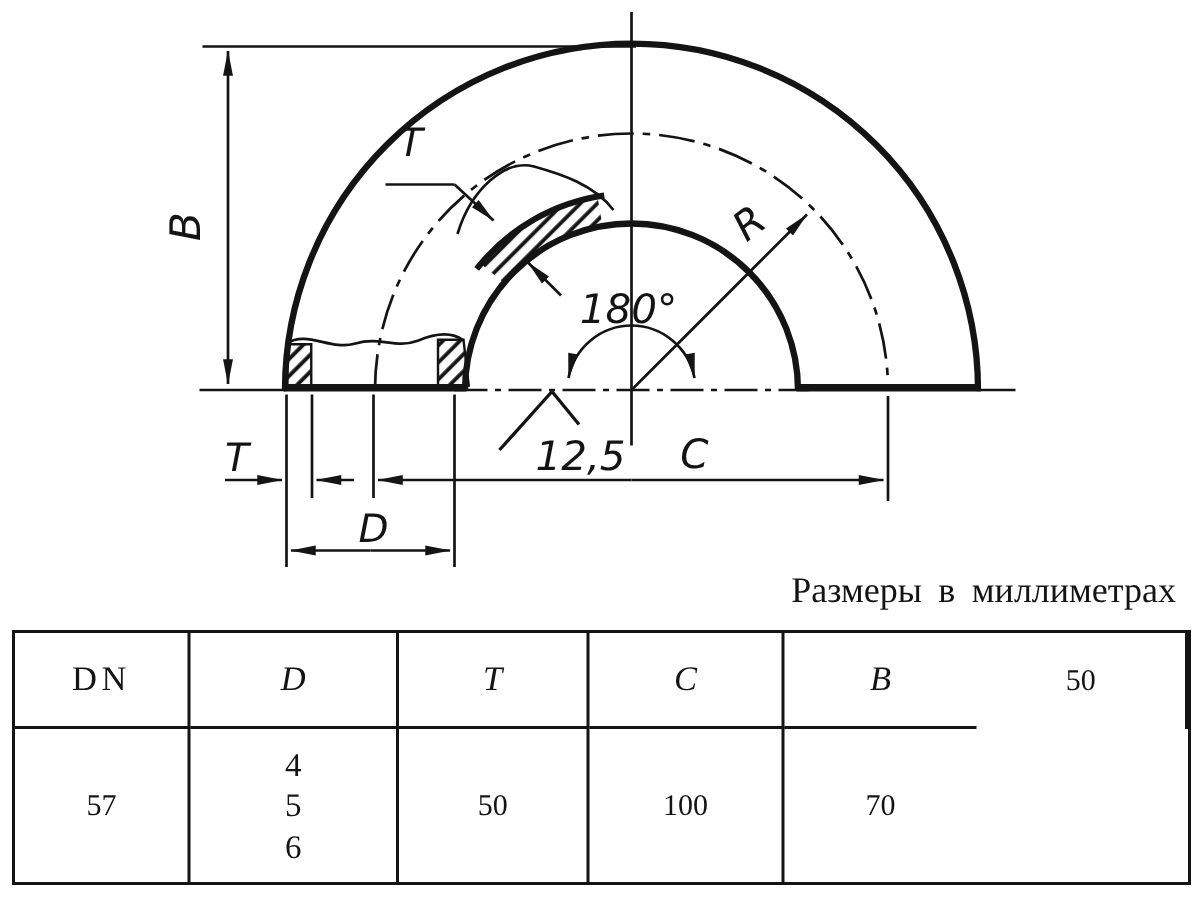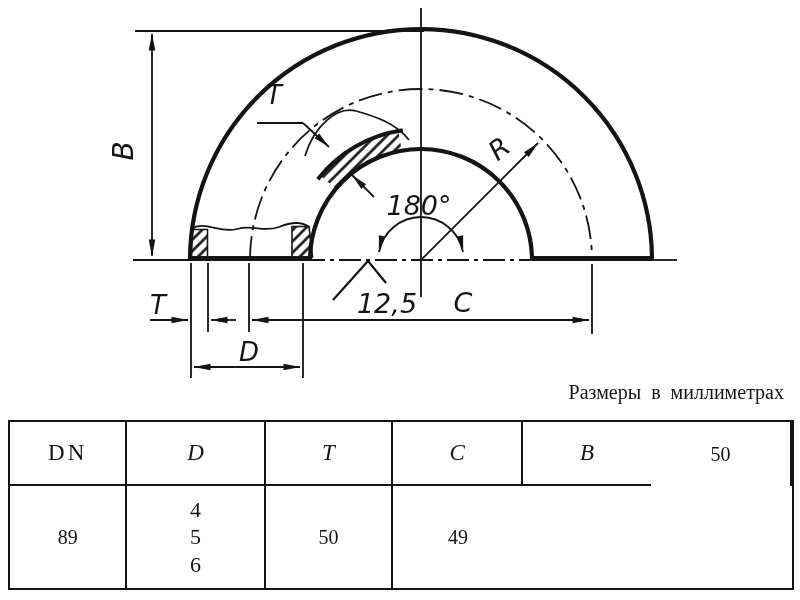--- a/index.html
+++ b/index.html
@@ -1,20 +1,20 @@
 <!DOCTYPE html>
 <html><head>
 <meta charset="utf-8">
 <style>
   html,body{margin:0;padding:0;background:#ffffff;}
   .page{position:relative;width:800px;height:600px;background:#ffffff;overflow:hidden;
         font-family:"Liberation Serif", serif;color:#141414;}
   svg{position:absolute;left:0;top:0;}
   svg text{fill:#141414;font-family:"DejaVu Sans", sans-serif;font-style:italic;}
-  .caption{position:absolute;top:381px;right:16px;font-size:20px;color:#141414;
+  .caption{position:absolute;top:381px;right:16px;font-size:24px;color:#141414;
            font-family:"Liberation Serif", serif;word-spacing:5px;}
   .dims-table{position:absolute;left:8px;top:420px;width:782px;height:166px;
               border:2px solid #141414;display:grid;
               grid-template-columns:15% 17.7% 16.3% 16.6% 16.4% 18%;
               grid-template-rows:64px 1fr;background:#ffffff;}
   .cell{border-right:2px solid #141414;display:flex;align-items:center;justify-content:center;
         font-size:20px;color:#141414;}
   .cell.last{border-right:none;}
   .cell.head{border-bottom:2px solid #141414;font-size:23px;}
   .cell.it{font-style:italic;}
@@ -99,23 +99,24 @@
   <div class="caption">Размеры в миллиметрах</div>
 
   <div class="dims-table">
     <div class="cell head sp">DN</div>
     <div class="cell head it">D</div>
     <div class="cell head it">T</div>
     <div class="cell head it">C</div>
     <div class="cell head it last">B</div>
 
     <div class="cell">50</div>
-    <div class="cell">89</div>
+    <div class="cell">57</div>
     <div class="cell stack">
       <span>4</span>
       <span>5</span>
       <span>6</span>
     </div>
     <div class="cell">50</div>
-    <div class="cell last">49</div>
+    <div class="cell">100</div>
+    <div class="cell last">70</div>
   </div>
 
 </div>
 
 </body></html>

